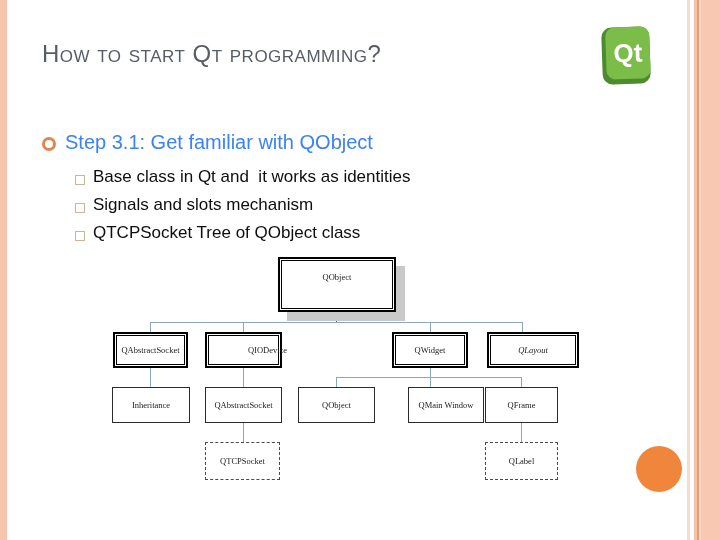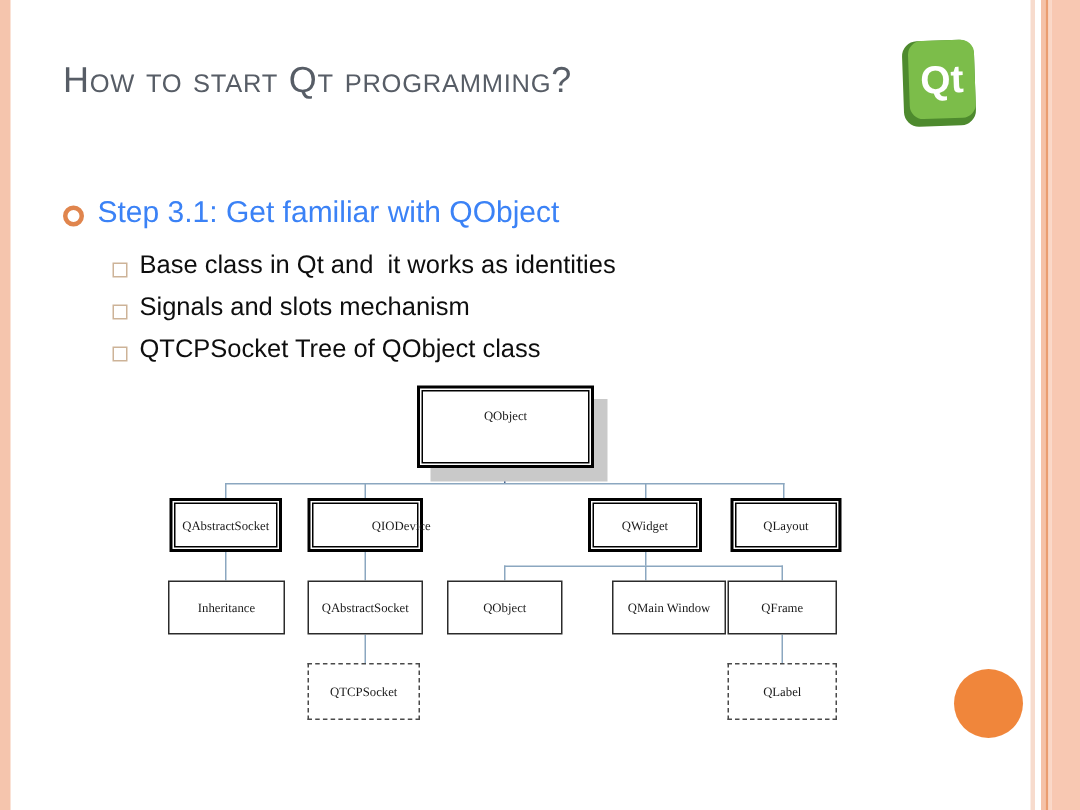--- a/index.html
+++ b/index.html
@@ -126,21 +126,21 @@
       <div class="conn" style="left: 336px; top: 377px; height: 1px; width: 186px;"></div>
       <div class="conn" style="left: 336px; top: 377px; width: 1px; height: 10px;"></div>
       <div class="conn" style="left: 430px; top: 377px; width: 1px; height: 10px;"></div>
       <div class="conn" style="left: 521px; top: 377px; width: 1px; height: 10px;"></div>
       <div class="conn" style="left: 243px; top: 423px; width: 1px; height: 19px;"></div>
       <div class="conn" style="left: 521px; top: 423px; width: 1px; height: 19px;"></div>
       <div class="box double shadow valign-top" style="left: 278px; top: 257px; width: 118px; height: 55px;">QObject</div>
       <div class="box double" style="left: 113px; top: 332px; width: 75px; height: 36px;">QAbstractSocket</div>
       <div class="box double" style="left: 205px; top: 332px; width: 77px; height: 36px; padding-left: 48px;">QIODevice</div>
       <div class="box double" style="left: 392px; top: 332px; width: 76px; height: 36px;">QWidget</div>
-      <div class="box double" style="left: 487px; top: 332px; width: 74px; height: 36px;">QLayout</div>
+      <div class="box double" style="left: 487px; top: 332px; width: 92px; height: 36px; font-style: italic;">QLayout</div>
       <div class="box solid" style="left: 112px; top: 387px; width: 78px; height: 36px;">Inheritance</div>
       <div class="box solid" style="left: 205px; top: 387px; width: 77px; height: 36px;">QAbstractSocket</div>
       <div class="box solid" style="left: 298px; top: 387px; width: 77px; height: 36px;">QObject</div>
       <div class="box solid" style="left: 408px; top: 387px; width: 76px; height: 36px;">QMain Window</div>
       <div class="box solid" style="left: 485px; top: 387px; width: 73px; height: 36px;">QFrame</div>
       <div class="box dashed" style="left: 205px; top: 442px; width: 75px; height: 38px;">QTCPSocket</div>
       <div class="box dashed" style="left: 485px; top: 442px; width: 73px; height: 38px;">QLabel</div>
     </div>
 
   <div class="orange-circle"></div>

